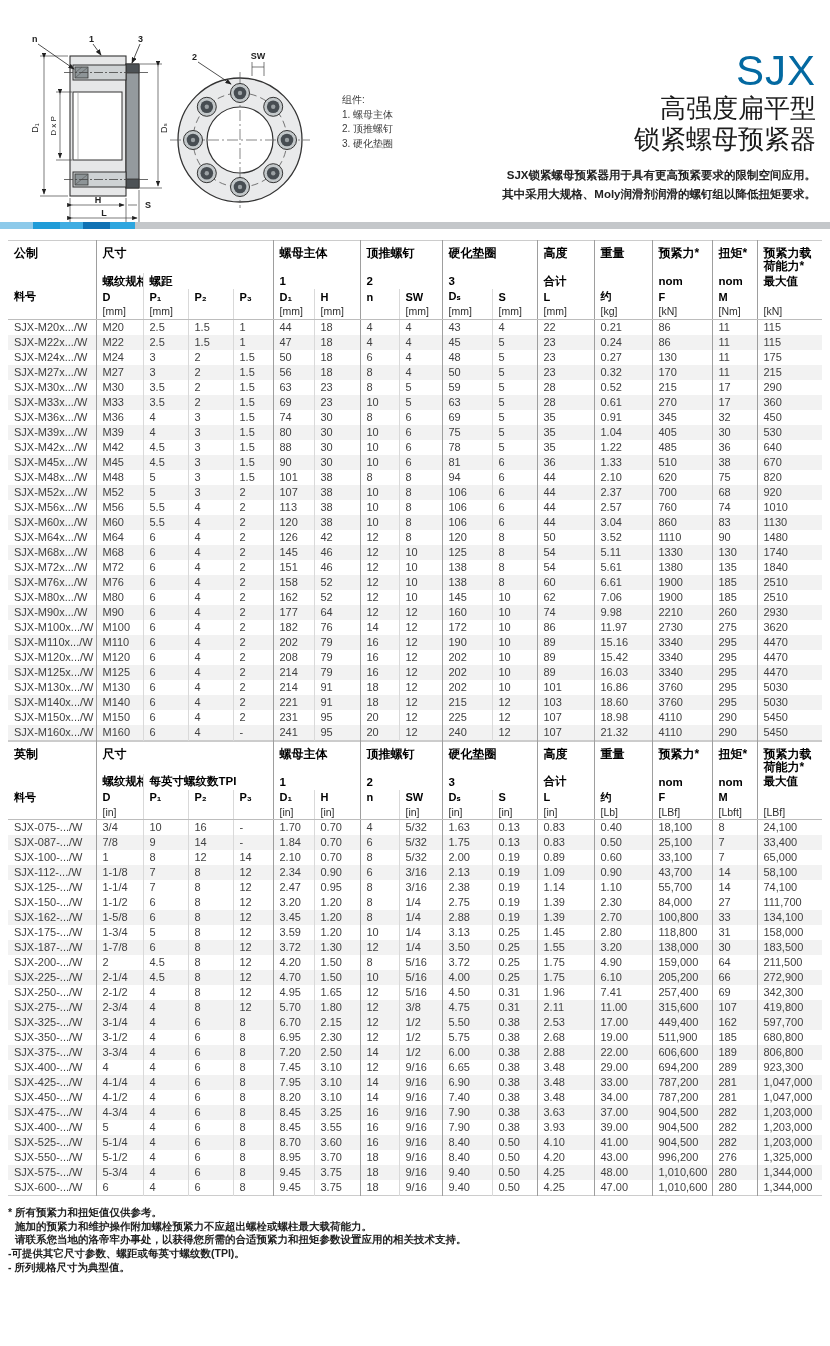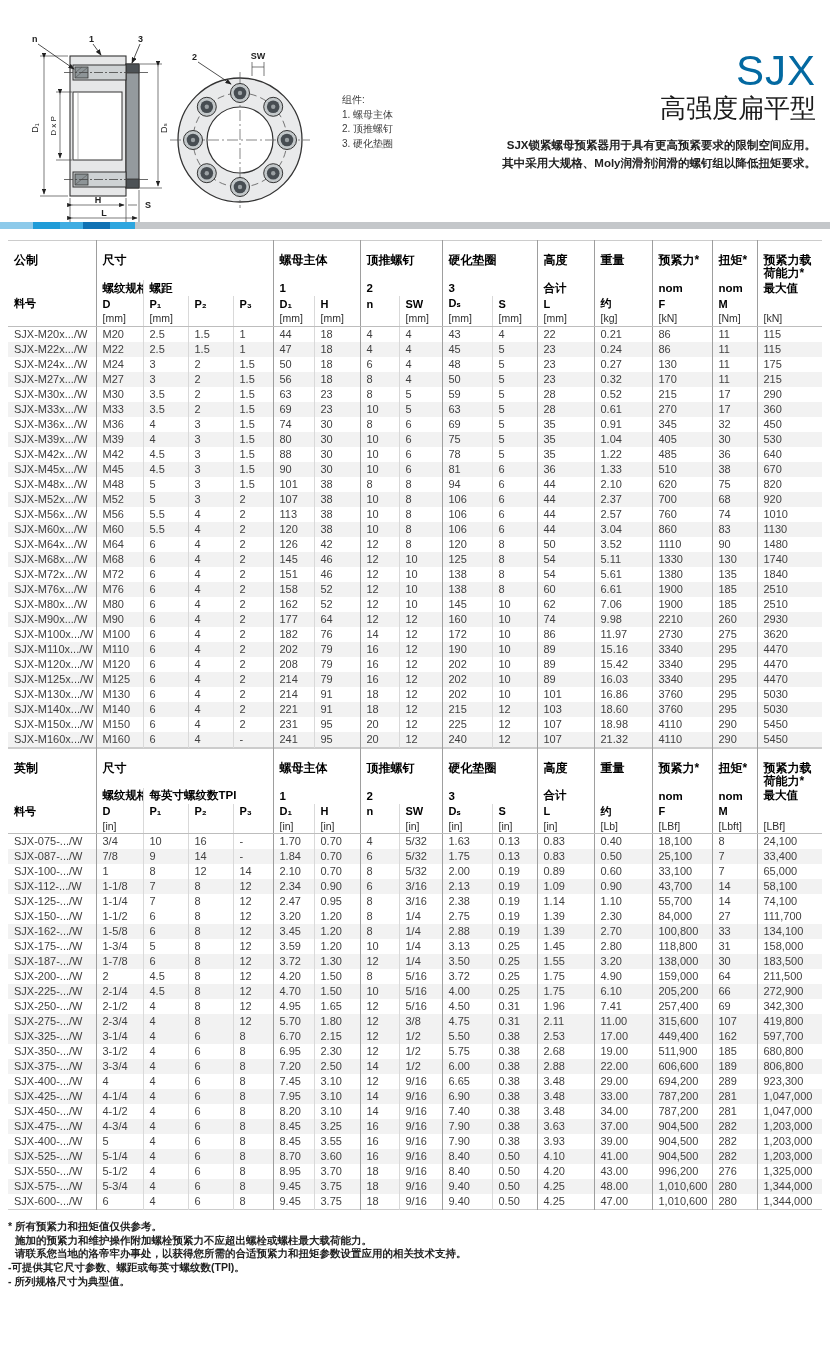--- a/index.html
+++ b/index.html
@@ -20,21 +20,21 @@
   
   #accent-bar { position:absolute; top:222px; left:0; width:830px; height:7px; display:flex; }
   #accent-bar div { height:100%; }
 
   
   #tables { position:absolute; top:240px; left:0; width:830px; }
   table.spec { border-collapse:collapse; table-layout:fixed; width:814px; margin:0 8px;
                border-top:1px solid #cccccc; border-bottom:1px solid #cccccc;
                font-size:11px; }
   table.spec th, table.spec td { text-align:left; padding:0 2px 0 6px; white-space:nowrap; overflow:hidden; }
-  table.spec thead tr.hr0 th { font-size:12px; font-weight:700; height:27px; vertical-align:top; padding-top:13px;
+  table.spec thead tr.hr0 th { font-size:12px; font-weight:700; height:27px; vertical-align:top; padding-top:6px;
                                white-space:normal; line-height:13px; color:#000; }
   table.spec thead tr.hr1 th { font-weight:700; height:16px; font-size:11.5px; color:#000; }
   table.spec thead tr.hr2 th { font-weight:700; height:15px; color:#000; }
   table.spec thead tr.hr3 th { font-weight:400; height:15px; font-size:10.5px; color:#2e2e2e;
                                border-bottom:1px solid #bdbdbd; }
   table.spec tbody td { height:15px; line-height:15px; color:#3f3f3f; }
   table.spec tbody tr.alt td { background:#f2f2f2; }
   th.bg, td.bg { border-left:1px solid #9e9e9e; }
   th.bl, td.bl { border-left:1px solid #d9d9d9; }
   th.ctr { text-align:center; padding-left:0; }
@@ -172,20 +172,21 @@
     <div id="legend">
       <div>组件:</div>
       <div>1. 螺母主体</div>
       <div>2. 顶推螺钉</div>
       <div>3. 硬化垫圈</div>
     </div>
 
     <div id="title-block">
       <div class="product-title">SJX</div>
       <div class="subtitle">高强度扁平型</div>
+      <div class="subtitle">锁紧螺母预紧器</div>
       <div class="desc">
         <div>SJX锁紧螺母预紧器用于具有更高预紧要求的限制空间应用。</div>
         <div>其中采用大规格、Moly润滑剂润滑的螺钉组以降低扭矩要求。</div>
       </div>
     </div>
   </div>
 
   <div id="accent-bar">
       <div style="background: rgb(141, 202, 234); width: 33px;"></div>
       <div style="background: rgb(31, 156, 216); width: 27px;"></div>

